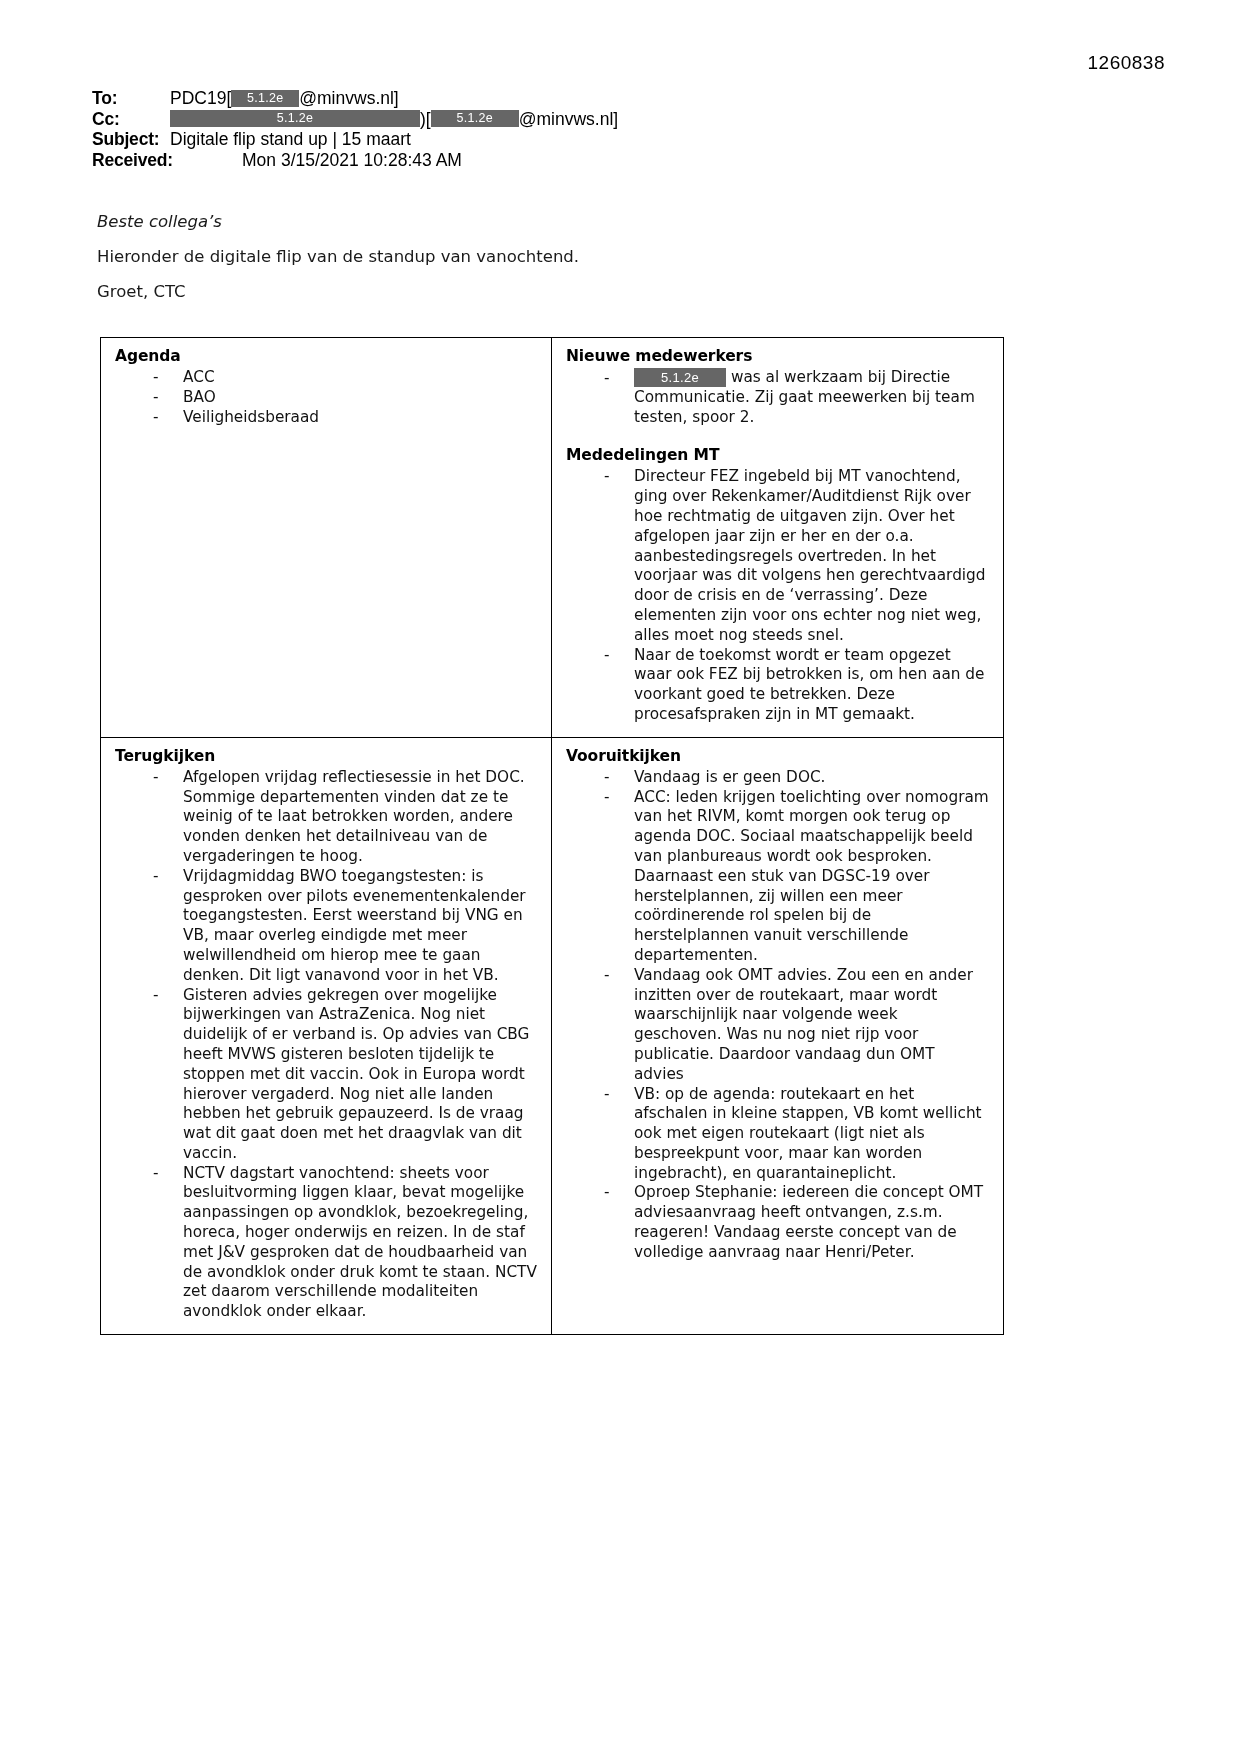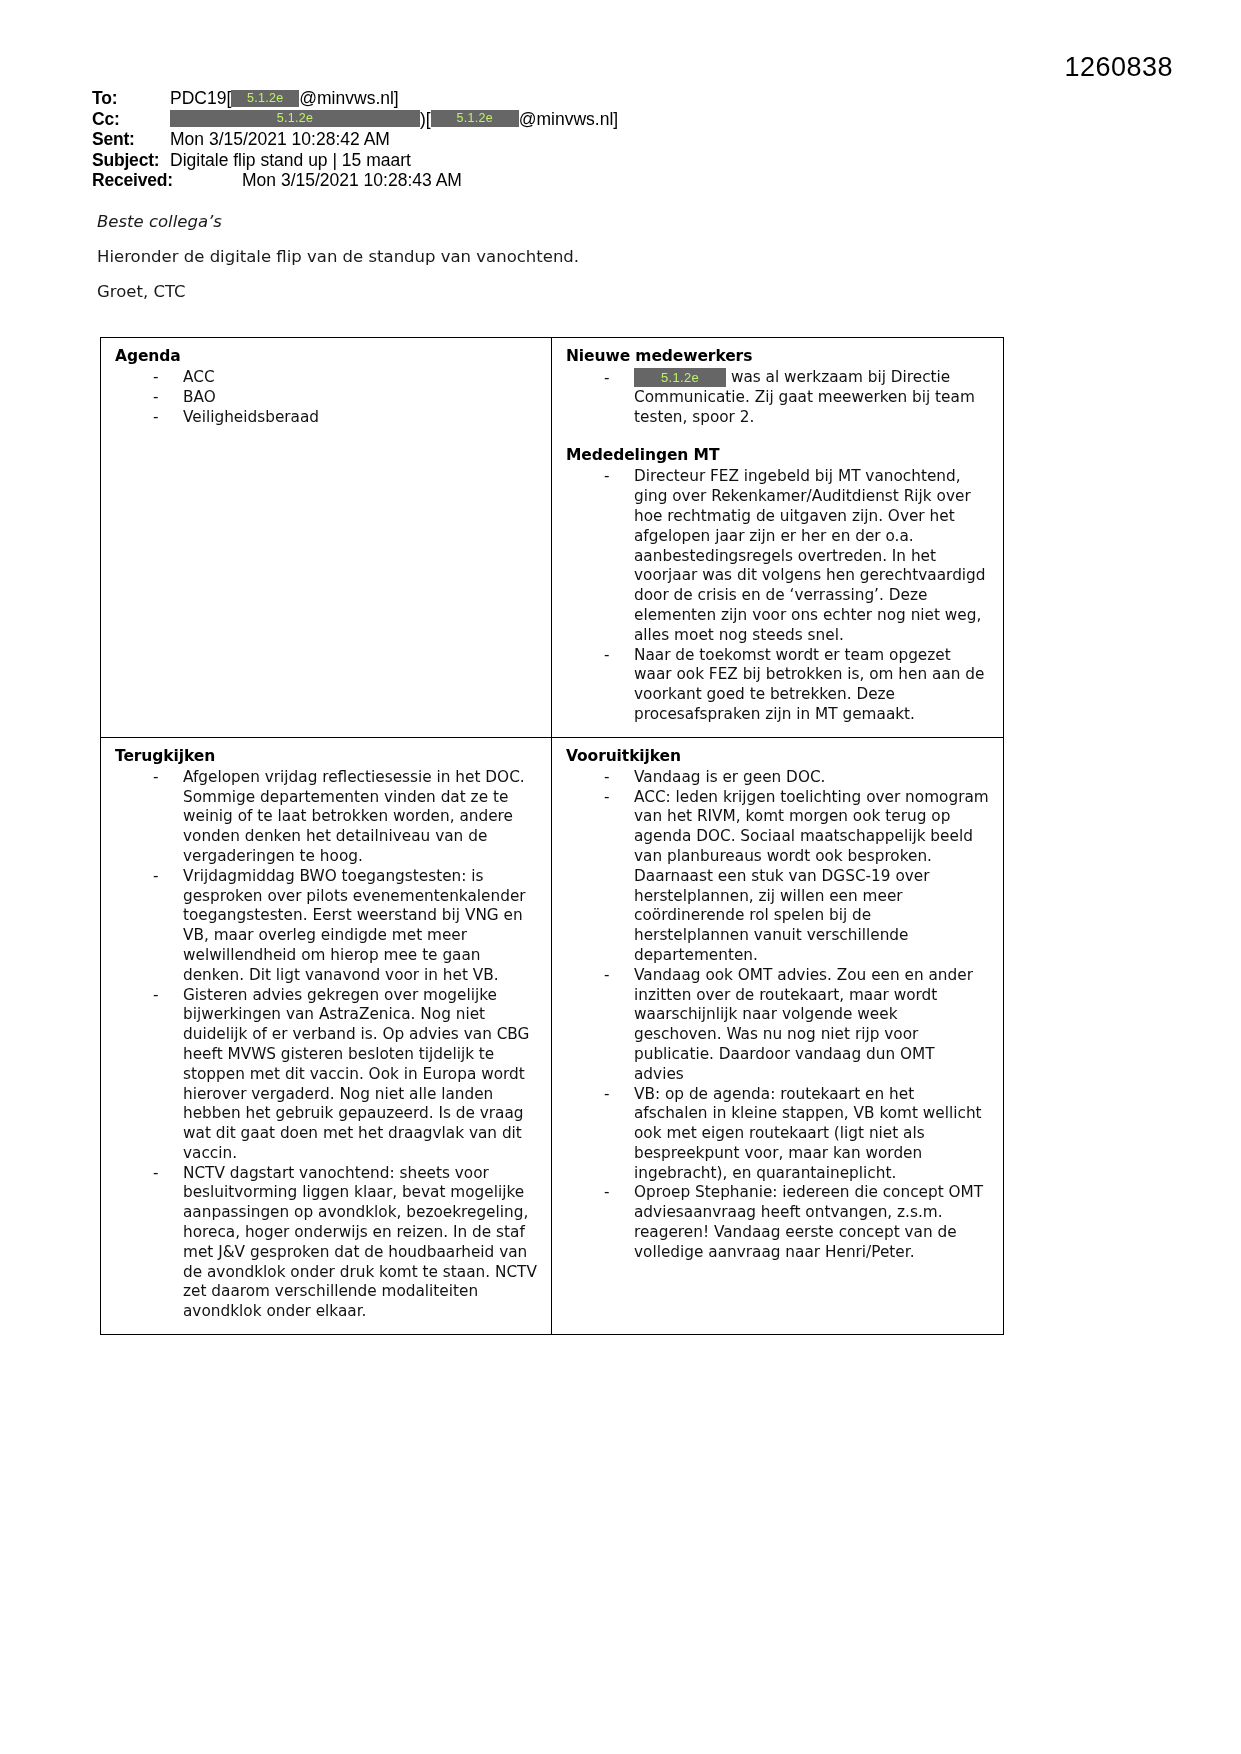--- a/index.html
+++ b/index.html
@@ -13,23 +13,23 @@
     font-family: "DejaVu Sans", sans-serif;
     color: #000000;
     position: relative;
     overflow: hidden;
   }
 
   
   .page-number {
     position: absolute;
     top: 52px;
-    right: 68px;
+    right: 76px;
     font-family: "Liberation Sans", sans-serif;
-    font-size: 27px;
+    font-size: 19px;
     letter-spacing: 0.5px;
     color: #000;
   }
 
   
   .mail-header {
     position: absolute;
     top: 88px;
     left: 92px;
     width: 820px;
@@ -56,21 +56,21 @@
     gap: 0px;
   }
   .hdr-value.indent-received {
     padding-left: 72px;
   }
 
   
   .redact {
     display: inline-block;
     background: #666666;
-    color: #bef264;
+    color: #ffffff;
     font-family: "Liberation Sans", sans-serif;
     font-size: 12.5px;
     text-align: center;
     line-height: 17px;
     height: 17px;
     vertical-align: middle;
     letter-spacing: 0.3px;
   }
   .redact.w-small { width: 68px; }
   .redact.w-mid   { width: 88px; }
@@ -167,24 +167,20 @@
     <span class="hdr-label">Cc:</span>
     <span class="hdr-value">
       <span class="redact w-wide">5.1.2e</span>
       <span>)[</span>
       <span class="redact w-mid">5.1.2e</span>
       <span>@minvws.nl]</span>
     </span>
   </div>
 
 
-  <div class="hdr-row">
-    <span class="hdr-label">Sent:</span>
-    <span class="hdr-value">Mon 3/15/2021 10:28:42 AM</span>
-  </div>
 
   <div class="hdr-row">
     <span class="hdr-label">Subject:</span>
     <span class="hdr-value">Digitale flip stand up | 15 maart</span>
   </div>
 
   <div class="hdr-row">
     <span class="hdr-label">Received:</span>
     <span class="hdr-value indent-received">Mon 3/15/2021 10:28:43 AM</span>
   </div>

